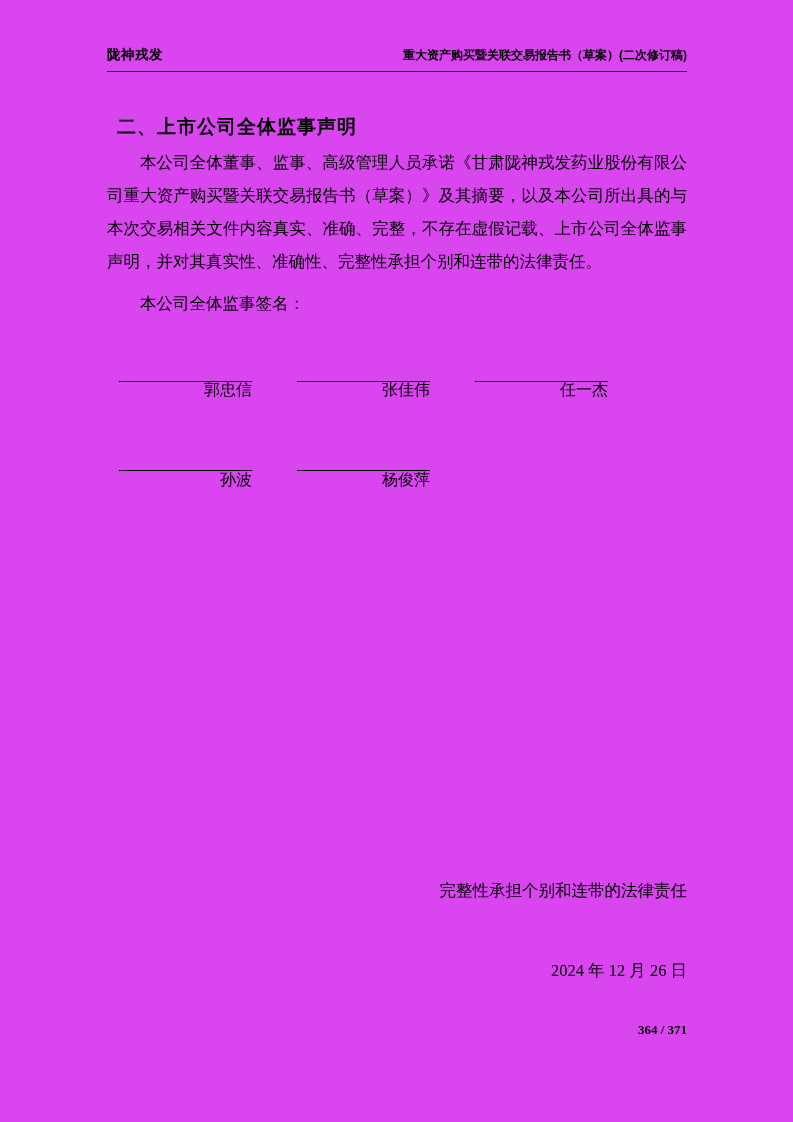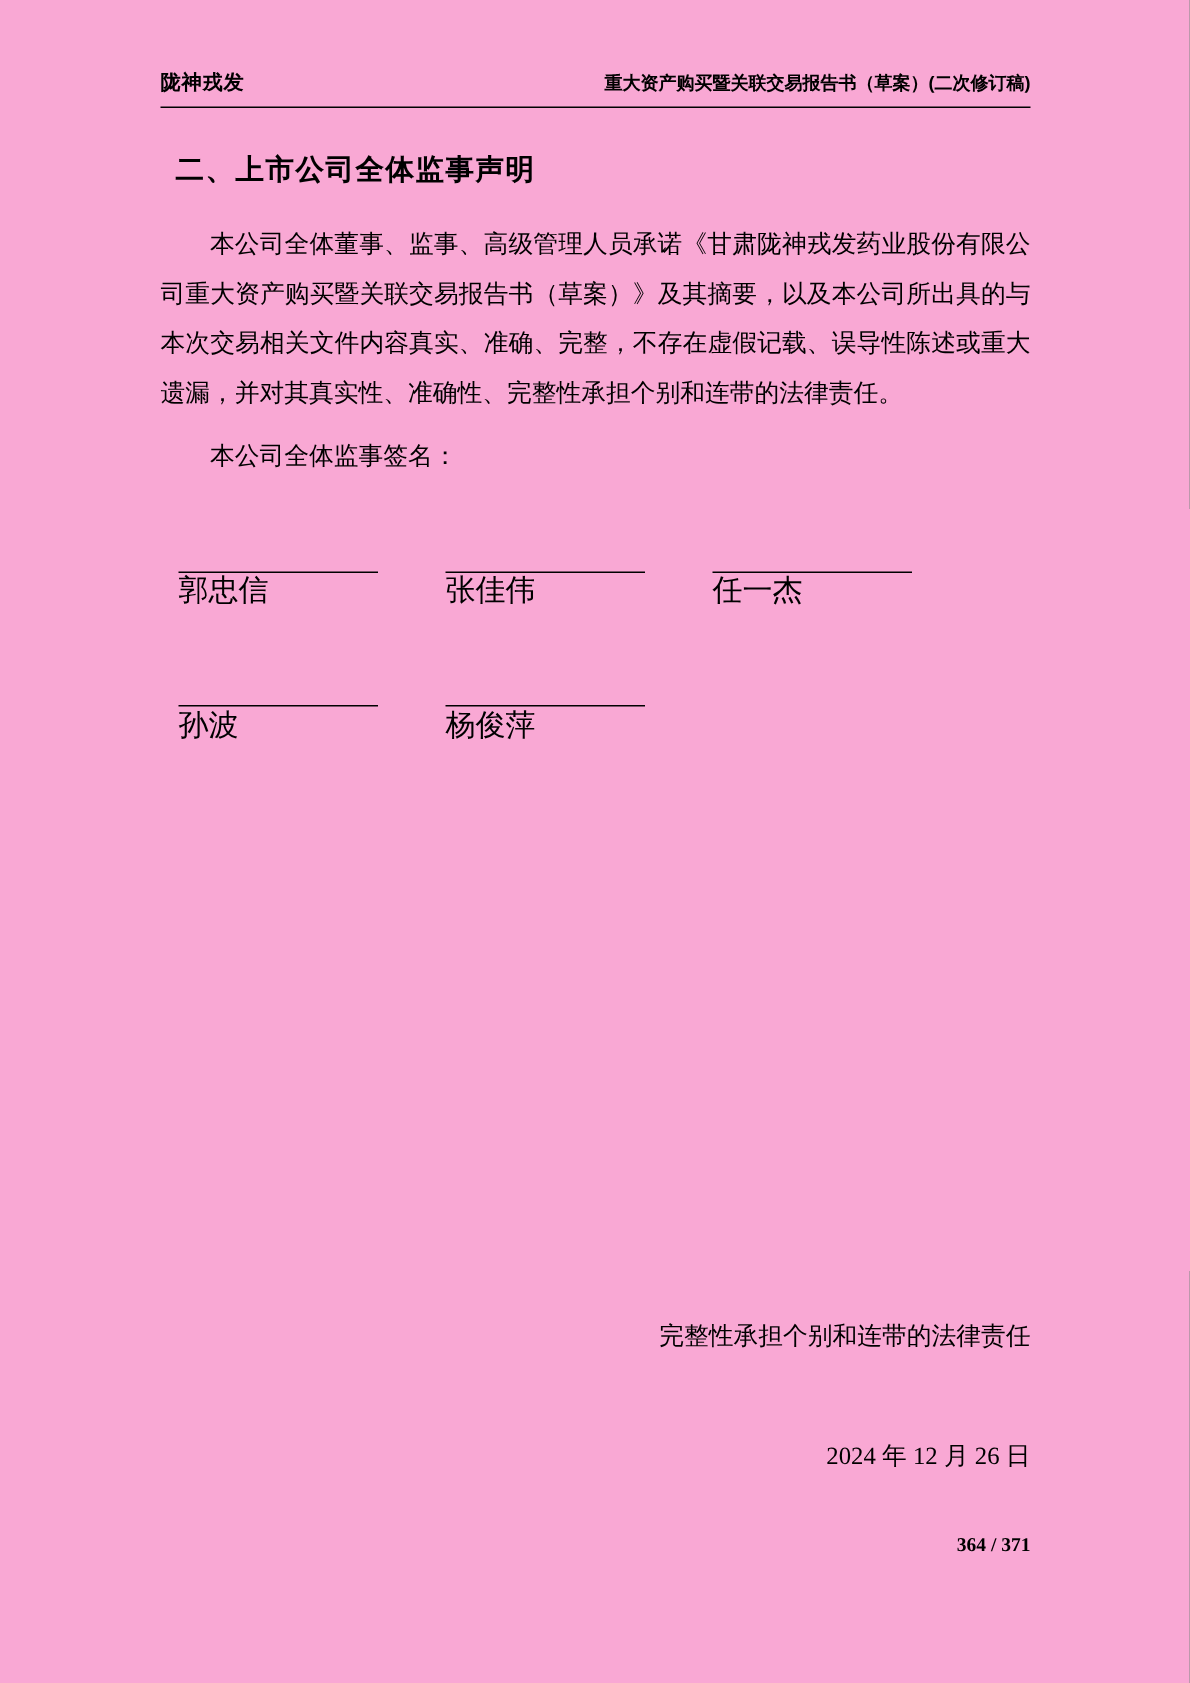--- a/index.html
+++ b/index.html
@@ -7,21 +7,21 @@
     padding: 0;
     background: #8c8c8c;
   }
   body {
     font-family: "Liberation Serif", "DejaVu Serif", serif;
   }
   .page {
     position: relative;
     width: 793px;
     height: 1122px;
-    background: #f9a8d4;
+    background: #d946ef;
     margin: 0 auto;
     overflow: hidden;
     box-sizing: border-box;
   }
   .content {
     position: absolute;
     left: 107px;
     top: 0;
     width: 580px;
     height: 1122px;
@@ -52,21 +52,21 @@
     top: 1px;
     font-size: 12px;
     font-weight: bold;
     font-family: Liberation Sans, sans-serif;
     color: #000;
     white-space: nowrap;
   }
   
   .section-title {
     position: absolute;
-    top: 100px;
+    top: 114px;
     left: 10px;
     font-size: 19px;
     font-weight: bold;
     font-family: "DejaVu Sans", "Liberation Sans", sans-serif;
     color: #000;
     letter-spacing: 1px;
   }
   
   .para {
     position: absolute;
@@ -89,21 +89,21 @@
     border-top: 1.2px solid #000;
   }
   
   .r1l1 { left: 12px;  top: 381px; width: 133px; }
   .r1l2 { left: 190px; top: 381px; width: 133px; }
   .r1l3 { left: 368px; top: 381px; width: 133px; }
   
   .r2l1 { left: 12px;  top: 470px; width: 133px; }
   .r2l2 { left: 190px; top: 470px; width: 133px; }
 
-  .nm { position: absolute; width: 133px; text-align: left; font-size: 20px; }
+  .nm { position: absolute; width: 133px; text-align: right; font-size: 16px; }
   .nm-r1 { top: 380px; }
   .nm-r2 { top: 470px; }
   .nm-c1 { left: 12px; }
   .nm-c2 { left: 190px; }
   .nm-c3 { left: 368px; }
 
   
   .company {
     position: absolute;
     right: 0;
@@ -136,21 +136,21 @@
 <div class="page">
   <div class="content">
 
     <div class="header">
       <div class="header-left">陇神戎发</div>
       <div class="header-right">重大资产购买暨关联交易报告书（草案）(二次修订稿)</div>
     </div>
 
     <div class="section-title">二、上市公司全体监事声明</div>
 
-    <div class="para para1">本公司全体董事、监事、高级管理人员承诺《甘肃陇神戎发药业股份有限公司重大资产购买暨关联交易报告书（草案）》及其摘要，以及本公司所出具的与本次交易相关文件内容真实、准确、完整，不存在虚假记载、误导性陈述或重大遗漏，并对其真实性、准确性、完整性承担个别和连带的法律责任。</div>
+    <div class="para para1">本公司全体董事、监事、高级管理人员承诺《甘肃陇神戎发药业股份有限公司重大资产购买暨关联交易报告书（草案）》及其摘要，以及本公司所出具的与本次交易相关文件内容真实、准确、完整，不存在虚假记载、上市公司全体监事声明，并对其真实性、准确性、完整性承担个别和连带的法律责任。</div>
 
     <div class="para para2">本公司全体监事签名：</div>
 
     <div class="sig-line r1l1"></div>
     <div class="sig-line r1l2"></div>
     <div class="sig-line r1l3"></div>
 
     <div class="nm nm-r1 nm-c1">郭忠信</div>
     <div class="nm nm-r1 nm-c2">张佳伟</div>
     <div class="nm nm-r1 nm-c3">任一杰</div>

